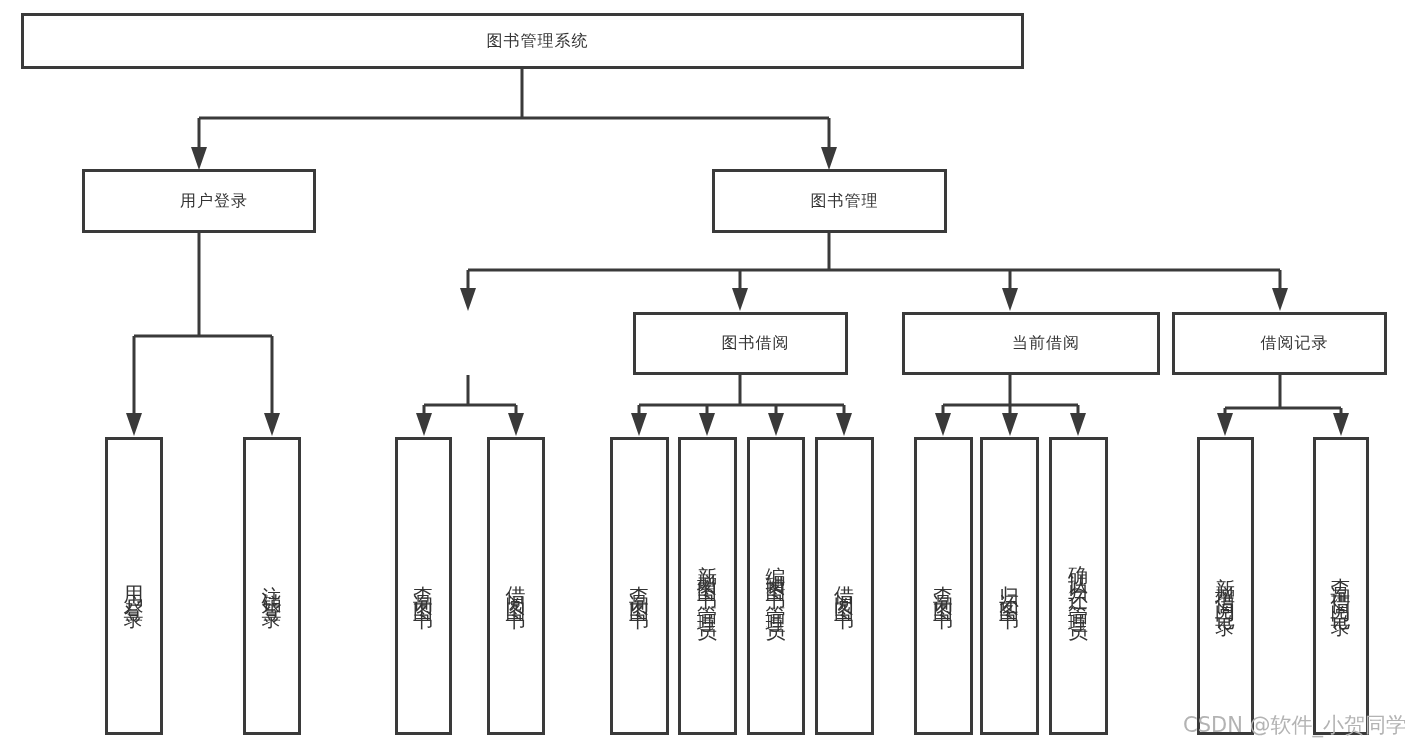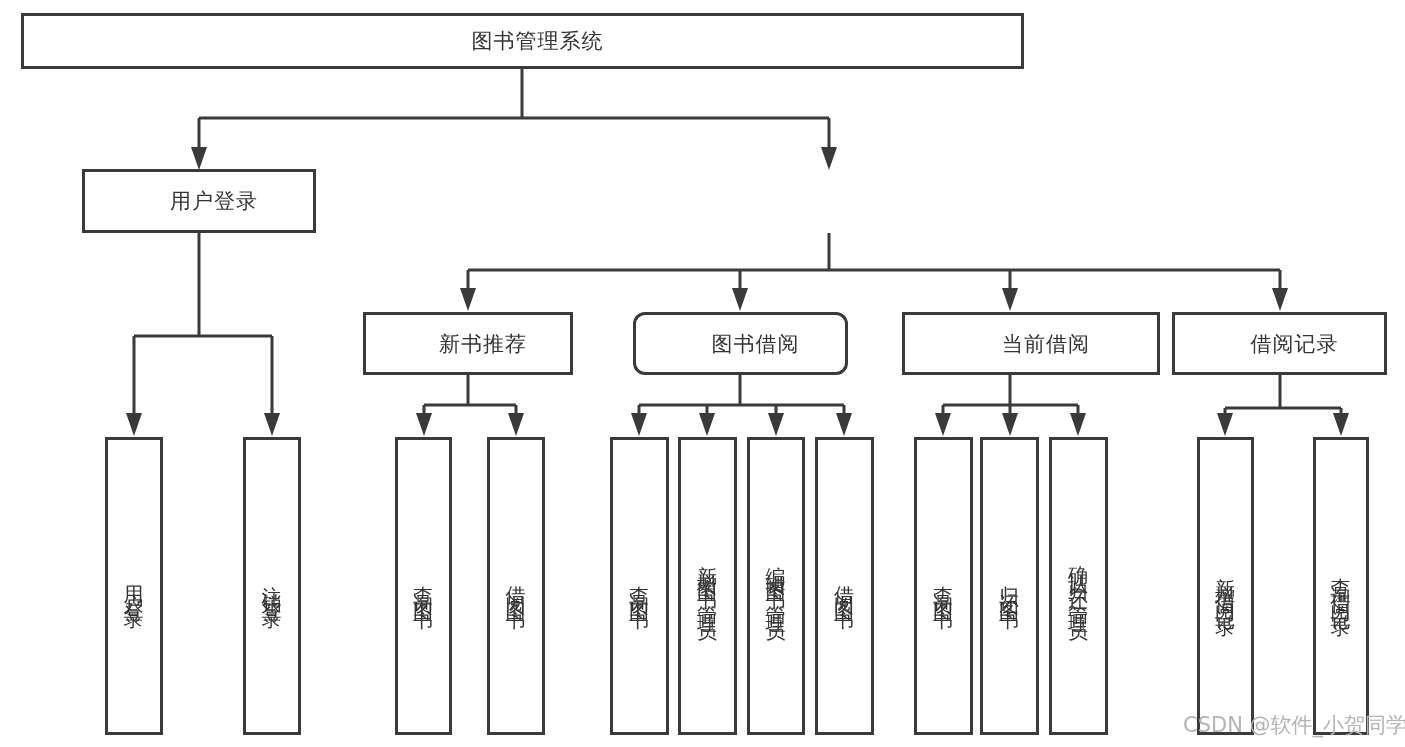--- a/index.html
+++ b/index.html
@@ -26,21 +26,21 @@
     box-sizing: border-box;
     background: #ffffff;
     border: 3px solid #3a3a3a;
     display: flex;
     align-items: center;
     justify-content: center;
     color: #333333;
     z-index: 1;
   }
   .hbox {
-    font-size: 21px;
+    font-size: 16px;
     letter-spacing: 1px;
     white-space: nowrap;
     padding-left: 30px;
   }
   .vbox {
     top: 437px;
     height: 298px;
     font-size: 20px;
     writing-mode: vertical-rl;
     text-orientation: mixed;
@@ -91,23 +91,23 @@
       <polygon points="1002,413 1018,413 1010,436"></polygon>
       <polygon points="1070,413 1086,413 1078,436"></polygon>
       <polygon points="1217,413 1233,413 1225,436"></polygon>
       <polygon points="1333,413 1349,413 1341,436"></polygon>
     </g>
   </svg>
 
   <div class="node hbox" style="left:21px; top:13px; width:1003px; height:56px;">图书管理系统</div>
 
   <div class="node hbox" style="left:82px; top:169px; width:234px; height:64px;">用户登录</div>
+  <div class="node hbox" style="left:712px; top:169px; width:235px; height:64px;">图书管理</div>
 
-  <div class="node hbox" style="left:363px; top:312px; width:210px; height:63px;">新书推荐</div>
-  <div class="node hbox" style="left:633px; top:312px; width:215px; height:63px;border-radius:12px;">图书借阅</div>
+  <div class="node hbox" style="left:633px; top:312px; width:215px; height:63px;">图书借阅</div>
   <div class="node hbox" style="left:902px; top:312px; width:258px; height:63px;">当前借阅</div>
   <div class="node hbox" style="left:1172px; top:312px; width:215px; height:63px;">借阅记录</div>
 
   <div class="node vbox" style="left:105px; width:58px;">用户登录</div>
   <div class="node vbox" style="left:243px; width:58px;">注销登录</div>
 
   <div class="node vbox" style="left:395px; width:57px;">查询图书</div>
   <div class="node vbox" style="left:487px; width:58px;">借阅图书</div>
 
   <div class="node vbox" style="left:610px; width:59px;">查询图书</div>

